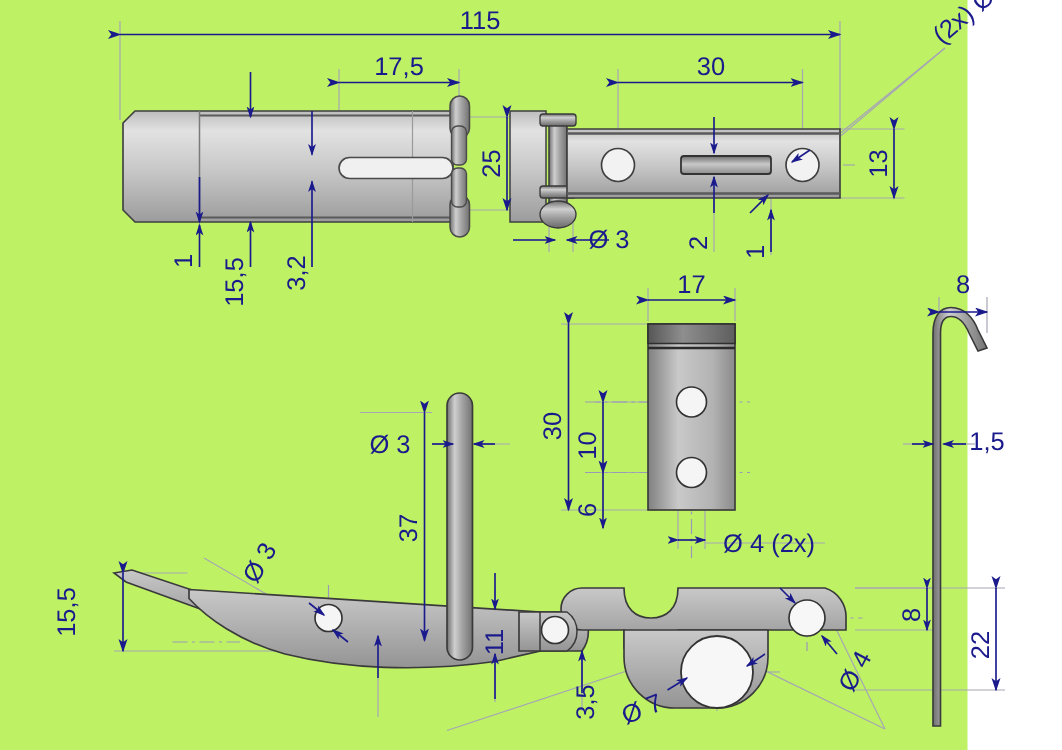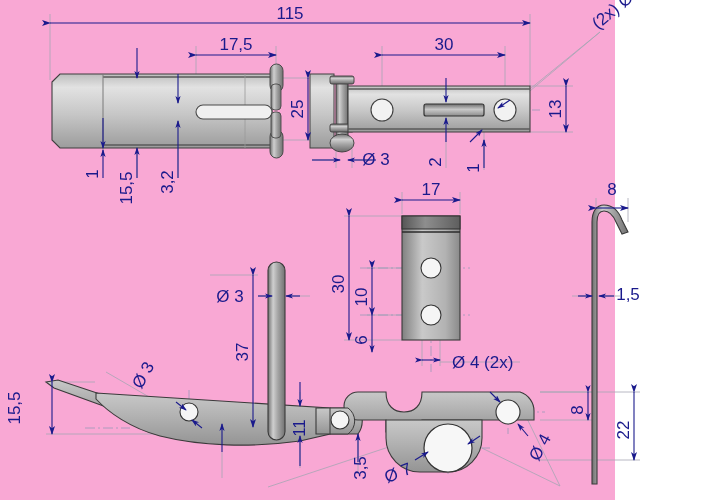--- a/index.html
+++ b/index.html
@@ -1,18 +1,18 @@
 <!DOCTYPE html>
 <html><head>
 <meta charset="utf-8">
 <style>
   html,body{margin:0;padding:0;background:#ffffff;}
   body{width:708px;height:500px;overflow:hidden;
        font-family:"Liberation Sans","DejaVu Sans",sans-serif;}
-  #sheet{position:relative;width:615px;height:500px;background:#f9a8d4;}
+  #sheet{position:relative;width:615px;height:500px;background:#bef264;padding-left:30px;}
   svg{display:block;}
   .dimtext{fill:#1a1a8c;font-family:"Liberation Sans","DejaVu Sans",sans-serif;
            font-size:17px;font-weight:400;}
 </style>
 </head>
 <body>
 
 <div id="sheet">
 <svg width="708" height="500" viewBox="0 0 708 500">
   <defs>

